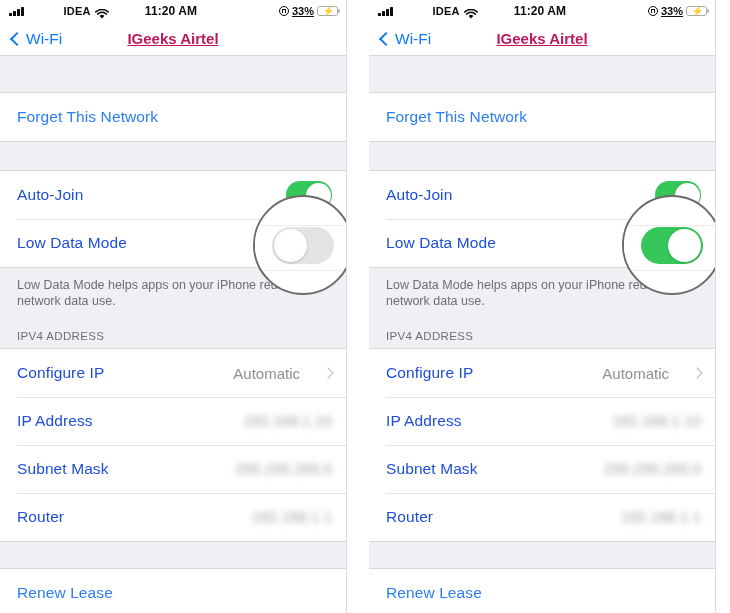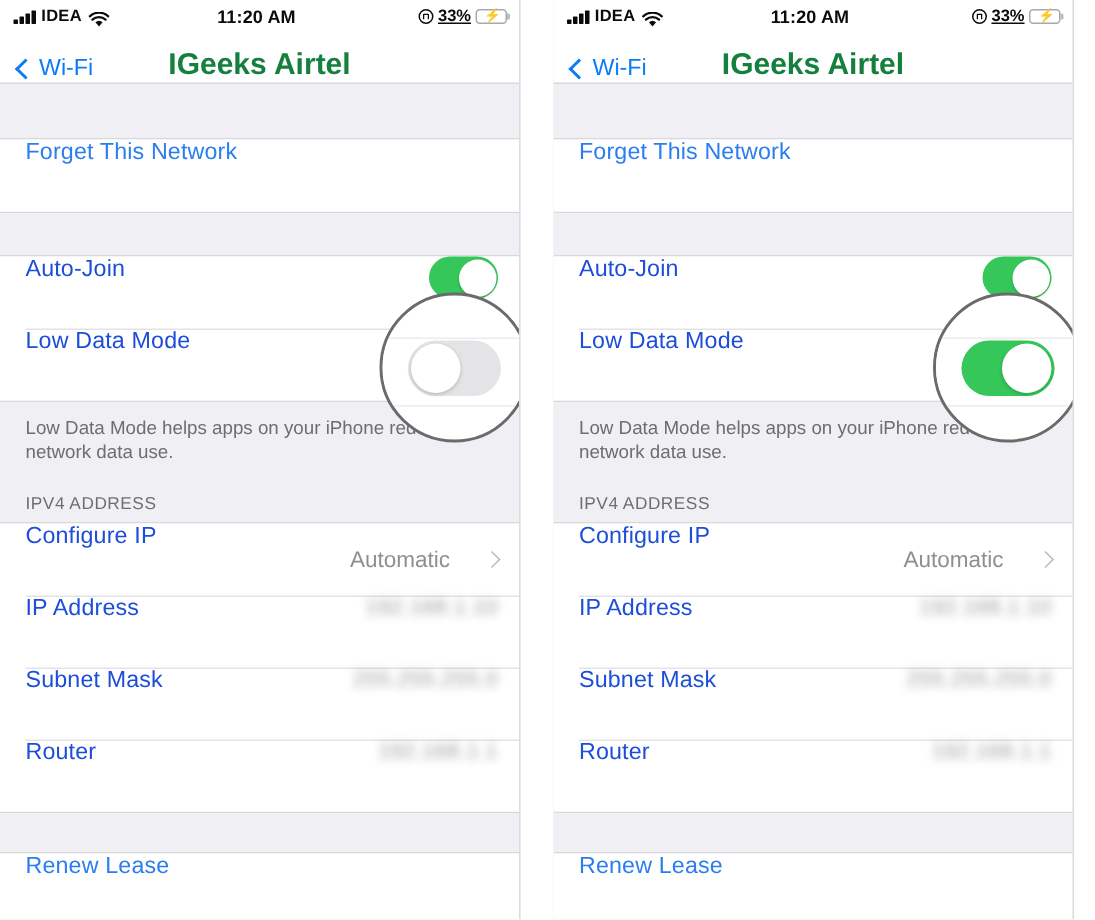--- a/index.html
+++ b/index.html
@@ -65,20 +65,21 @@
   }
   .signal-bars i:nth-child(1) { height: 3.5px; }
   .signal-bars i:nth-child(2) { height: 5.5px; }
   .signal-bars i:nth-child(3) { height: 7.5px; }
   .signal-bars i:nth-child(4) { height: 9.5px; }
   .carrier {
     font-size: 11px;
     font-weight: bold;
     color: #0b0b0b;
     letter-spacing: 0.2px;
+    margin-left: 36px;
   }
   .wifi-ico {
     width: 14px;
     height: 11px;
     position: relative;
     display: inline-block;
   }
   .sb-center {
     position: absolute;
     left: 0; right: 4px;
@@ -158,21 +159,21 @@
     color: #0b0b0b;
   }
 
   
   .navbar {
     position: relative;
     height: 34px;
     background: #ffffff;
     border-bottom: 1px solid #d8d8dc;
     display: flex;
-    align-items: flex-end;
+    align-items: center;
     padding: 0 12px;
     box-sizing: border-box;
   }
   .back-btn {
     display: flex;
     align-items: center;
     gap: 3px;
     color: #0b7cf5;
     font-size: 15.5px;
     cursor: pointer;
@@ -184,24 +185,25 @@
     width: 8px; height: 8px;
     border-left: 2.3px solid #0b7cf5;
     border-bottom: 2.3px solid #0b7cf5;
     transform: rotate(45deg);
     margin-right: 1px;
   }
   .nav-title {
     position: absolute;
     left: 0; right: 0;
     text-align: center;
-    font-size: 20px;
+    font-size: 15px;
     font-weight: bold;
-    color: #15803d;
+    color: #be185d;
     pointer-events: none;
+    text-decoration: underline;
   }
 
   
   .content {
     background: #efeff4;
     height: 557px;
     overflow: hidden;
   }
   .gap {
     background: #efeff4;
@@ -211,20 +213,21 @@
   .gap-26 { height: 26px; }
 
   .group {
     background: #ffffff;
     border-top: 1px solid #d8d8dc;
     border-bottom: 1px solid #d8d8dc;
   }
 
   .row {
     display: flex;
+    align-items: center;
     justify-content: space-between;
     height: 48px;
     padding: 0 14px 0 17px;
     box-sizing: border-box;
     background: #ffffff;
     position: relative;
   }
   .row + .row::before {
     content: "";
     position: absolute;

